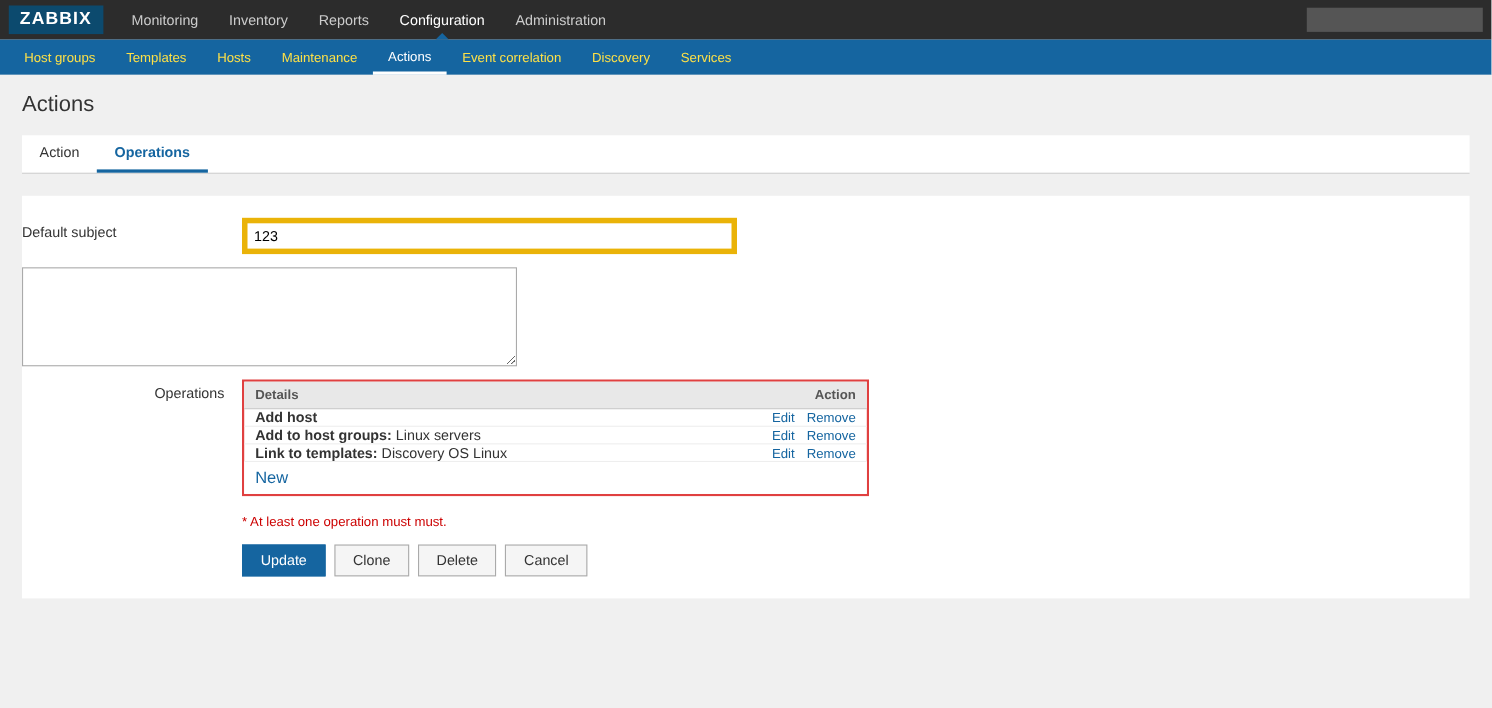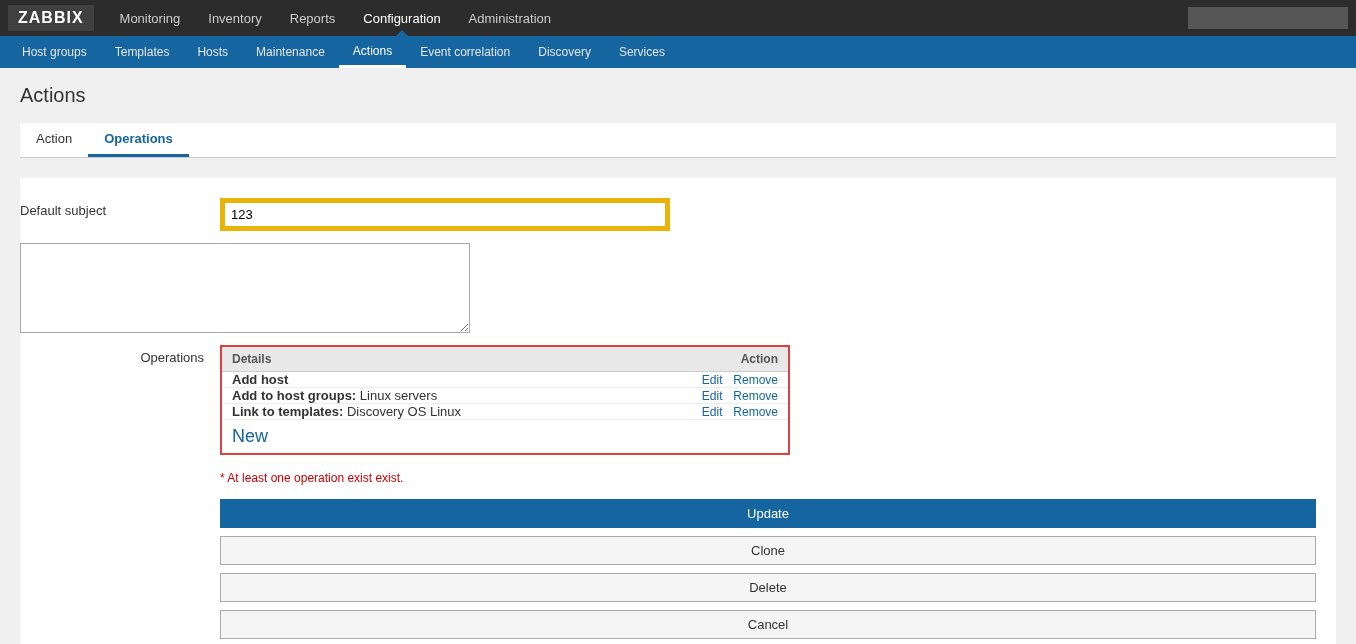--- a/index.html
+++ b/index.html
@@ -8,21 +8,21 @@
     
     .top-nav {
       background: #1a1a2e;
       background: #2c2c2c;
       display: flex;
       align-items: center;
       height: 36px;
       padding: 0 8px;
     }
     .logo {
-      background: #404040;
+      background: #0c4a6e;
       color: white;
       font-weight: bold;
       font-size: 16px;
       padding: 4px 10px;
       margin-right: 12px;
       letter-spacing: 1px;
     }
     .top-nav-items {
       display: flex;
       align-items: center;
@@ -66,21 +66,21 @@
 
     
     .sub-nav {
       background: #1565a0;
       display: flex;
       align-items: center;
       height: 32px;
       padding: 0 8px;
     }
     .sub-nav-item {
-      color: #e5e5e5;
+      color: #fde047;
       padding: 0 14px;
       font-size: 12px;
       cursor: pointer;
       height: 32px;
       display: flex;
       align-items: center;
       text-decoration: none;
     }
     .sub-nav-item.active {
       color: white;
@@ -217,38 +217,37 @@
       font-size: 12px;
     }
     .ops-footer {
       padding: 6px 10px;
       background: white;
       border-top: 1px solid #eee;
     }
     .new-link {
       color: #1565a0;
       cursor: pointer;
-      font-size: 18px;
+      font-size: 15px;
       text-decoration: none;
     }
 
     
     .error-msg {
       color: #cc0000;
       font-size: 12px;
       margin-left: 200px;
       margin-bottom: 14px;
     }
 
     
     .btn-row {
       display: flex;
       gap: 8px;
       margin-left: 200px;
-      flex-direction: column;
     }
     .btn {
       padding: 6px 16px;
       font-size: 13px;
       cursor: pointer;
       border: 1px solid #aaa;
       background: #f5f5f5;
       color: #333;
     }
     .btn-primary {
@@ -348,21 +347,21 @@
               </tr>
             </tbody>
           </table>
           <div class="ops-footer">
             <a class="new-link">New</a>
           </div>
         </div>
       </div>
     </div>
 
-    <div class="error-msg">* At least one operation exist exist.</div>
+    <div class="error-msg">* At least one operation must must.</div>
 
     <div class="btn-row">
       <button class="btn btn-primary">Update</button>
       <button class="btn">Clone</button>
       <button class="btn">Delete</button>
       <button class="btn">Cancel</button>
     </div>
 
   </div>
 </div>

